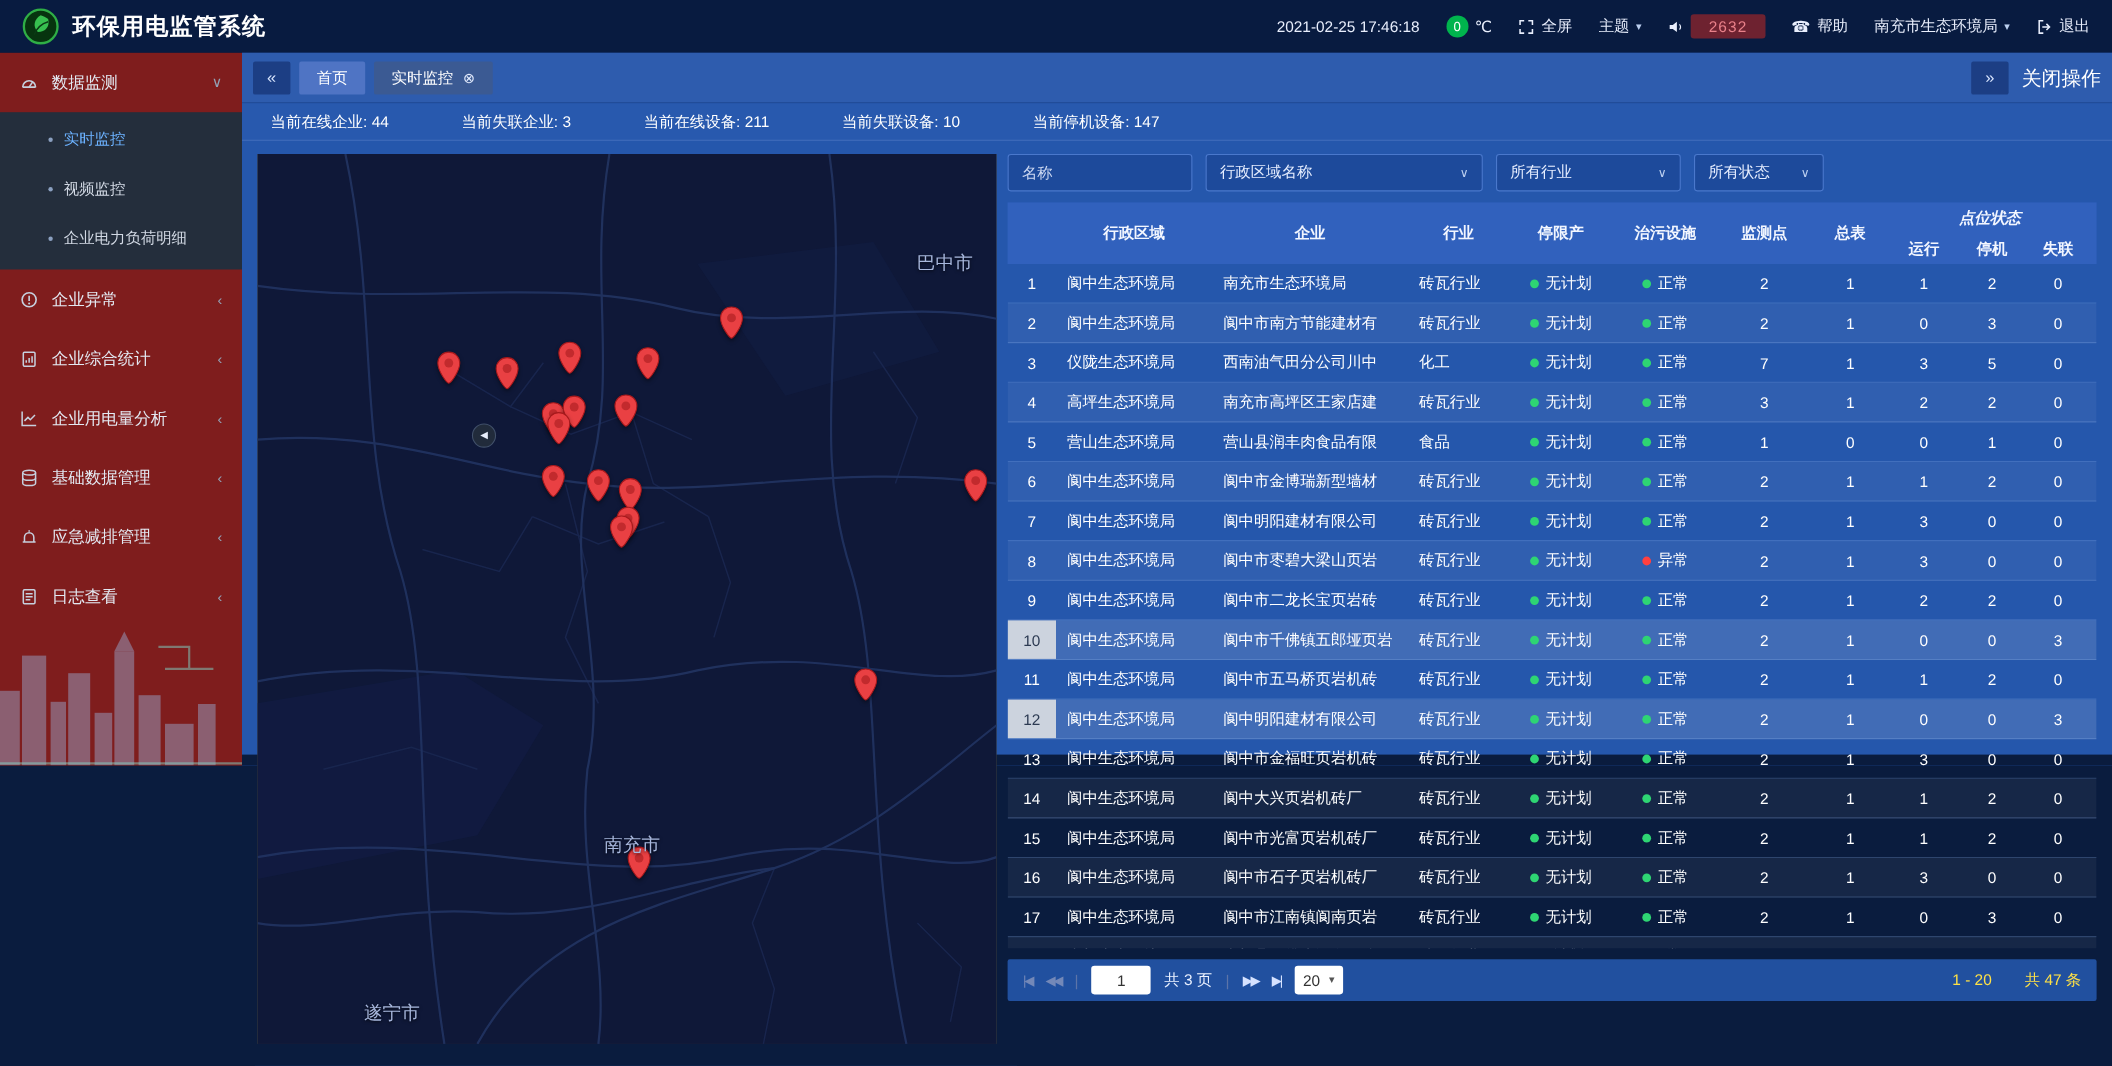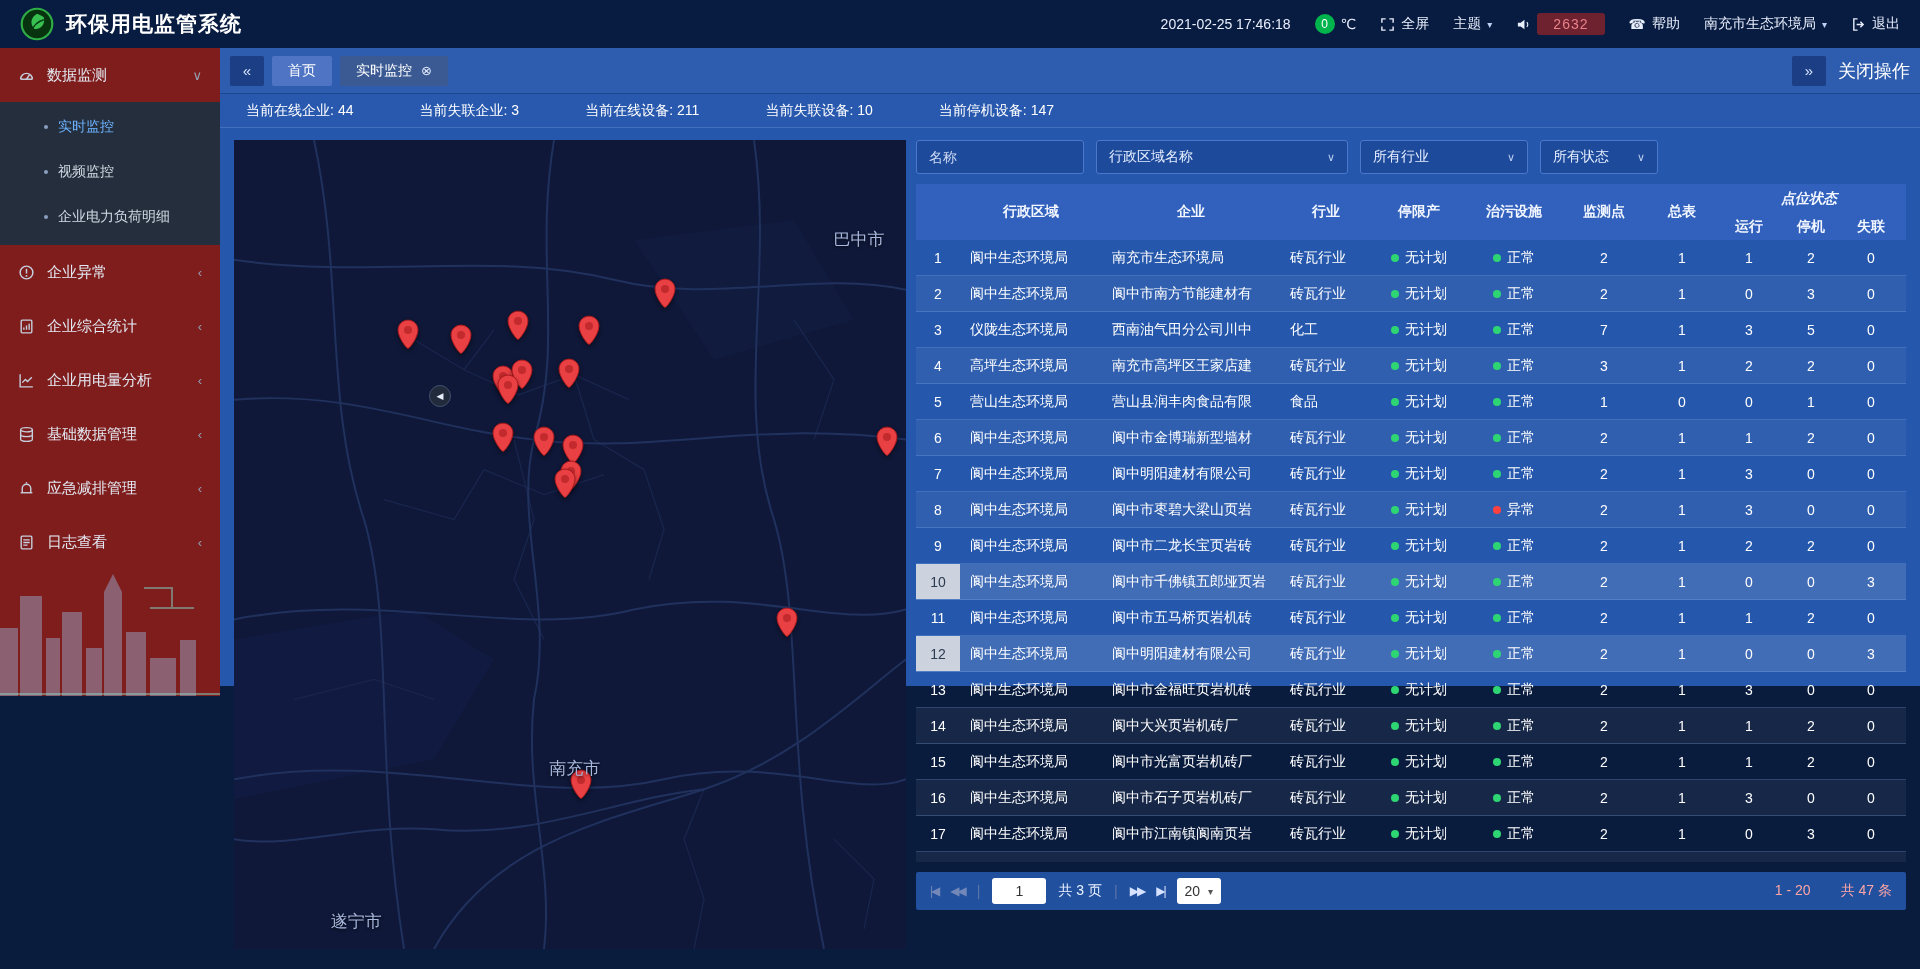--- a/index.html
+++ b/index.html
@@ -119,21 +119,21 @@
     display:flex; align-items:center; gap:12px; padding:0 14px; font-size:14px; }
   .pg-btn { color:#d6e2ff; cursor:pointer; letter-spacing:-2px; font-size:12px; }
   .pg-btn.disabled { color:#7388b8; }
   .pg-sep { color:#5c74a8; }
   .pg-input { width:54px; height:26px; border:none; border-radius:3px; background:#fff;
     color:#333; text-align:center; font-size:14px; font-family:inherit; outline:none; }
   .pg-total { color:#eaf1ff; }
   .pg-size { height:26px; background:#fff; color:#333; border-radius:3px; padding:0 8px;
     display:flex; align-items:center; gap:8px; cursor:pointer; }
   .pg-size .caret { color:#555; }
-  .pg-right { margin-left:auto; display:flex; gap:30px; color:#fca5a5; }
+  .pg-right { margin-left:auto; display:flex; gap:30px; color:#fde047; }
 
   .bottom-strip { height:10px; flex:none; background:#0a1c3e; }
 </style>
 </head>
 <body>
 
 <div class="app">
 
   <header class="topbar">
     <div class="brand">

